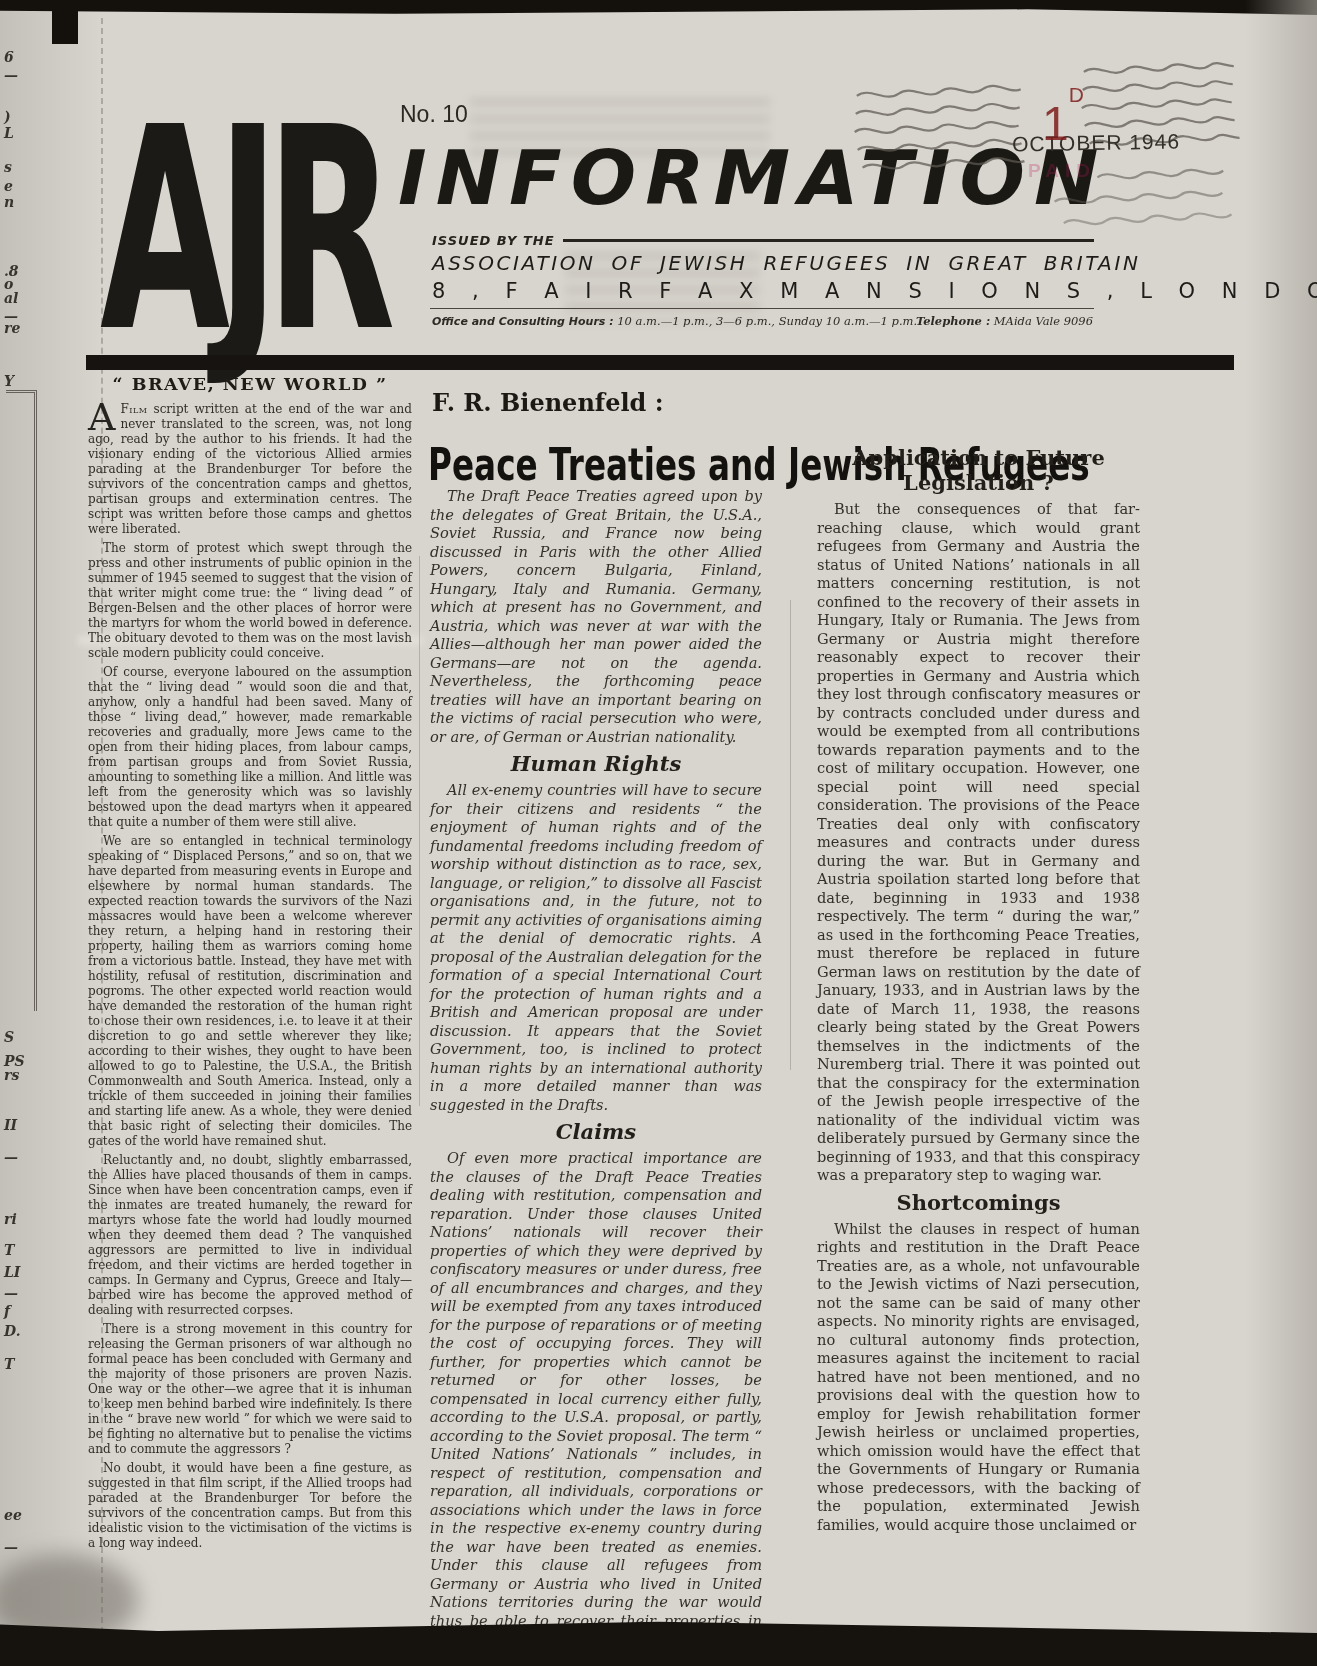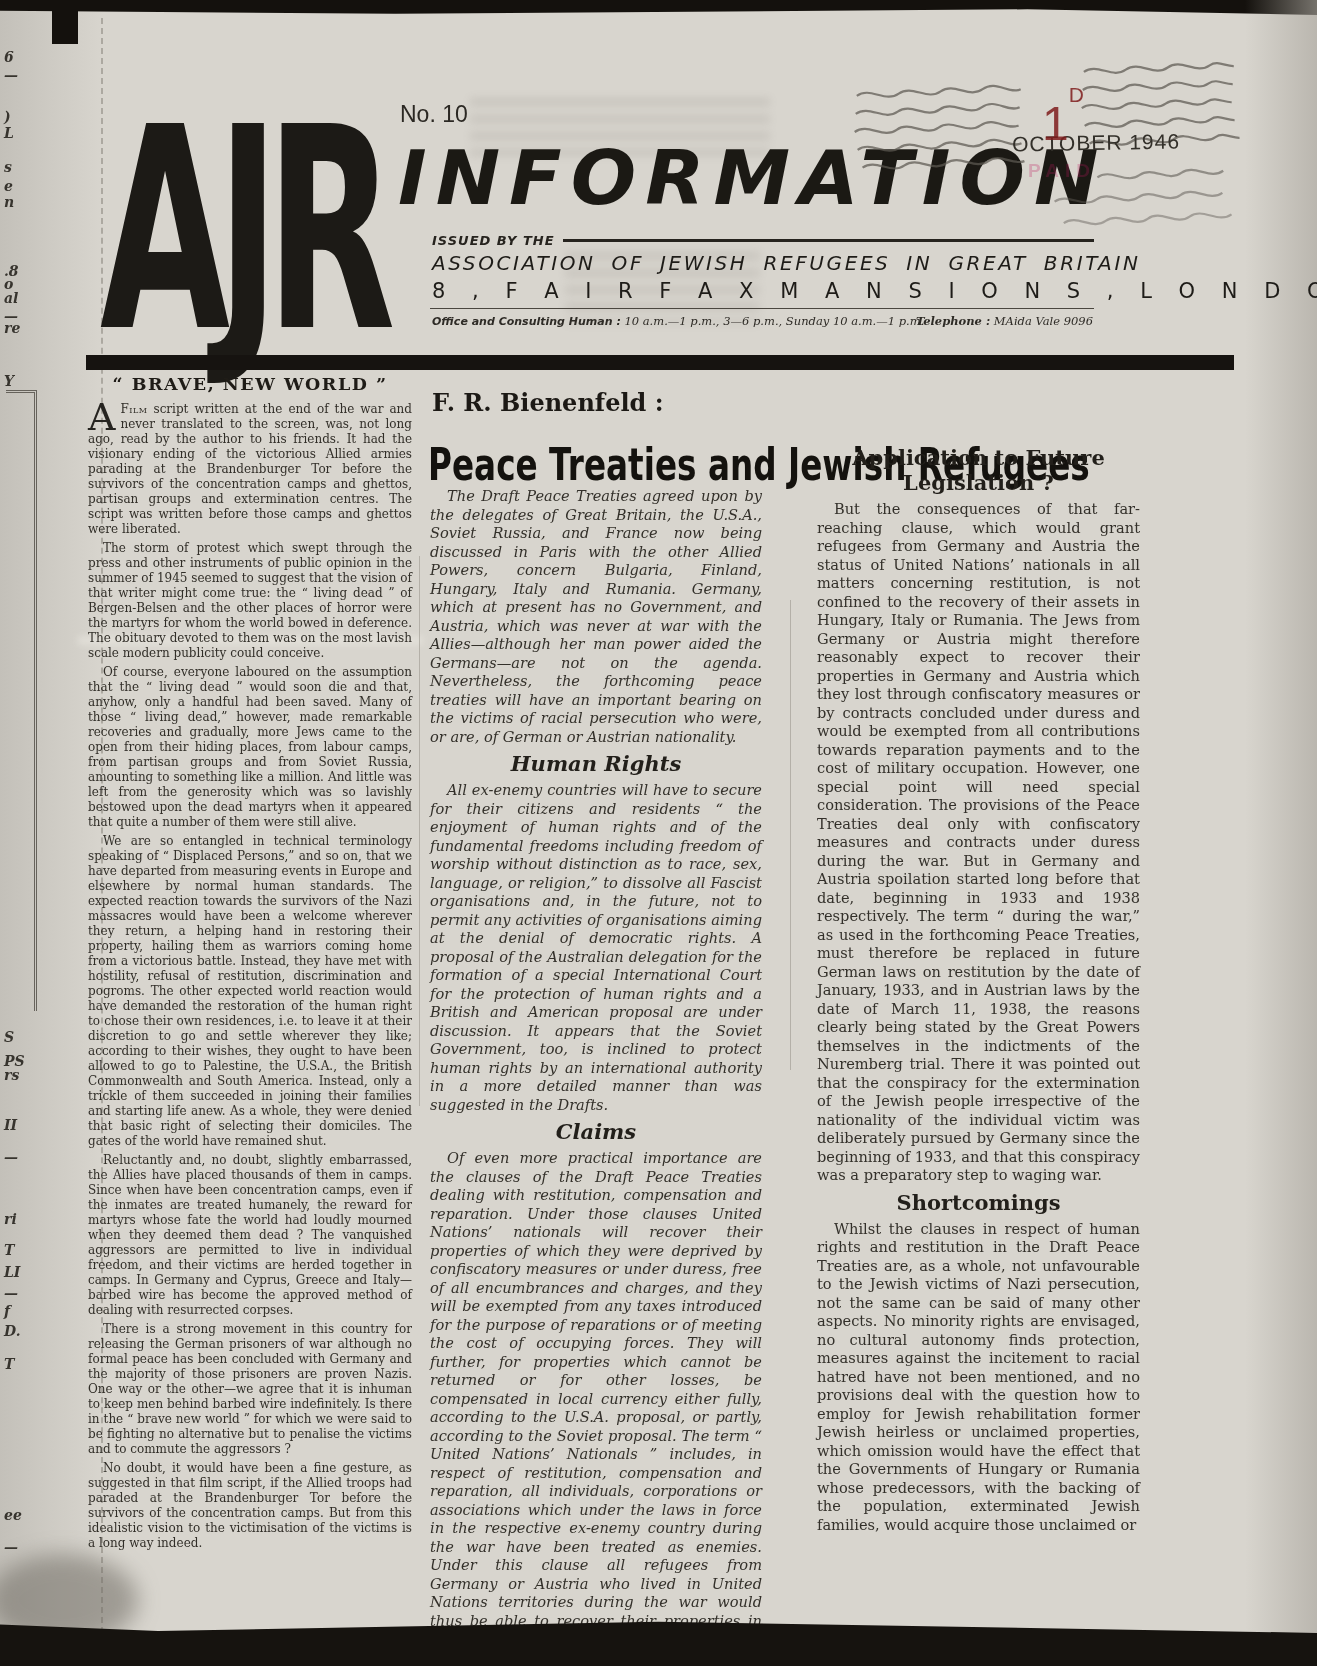--- a/index.html
+++ b/index.html
@@ -136,21 +136,21 @@
   <header>
     <div class="logo">AJR</div>
     <div class="issue-no">No. 10</div>
     <div class="date-line">OCTOBER 1946</div>
     <div class="title">INFORMATION</div>
     <div class="issued-line">ISSUED BY THE</div>
     <div class="issued-rule"></div>
     <div class="org-line">ASSOCIATION OF JEWISH REFUGEES IN GREAT BRITAIN</div>
     <div class="addr-line">8 ,  F A I R F A X   M A N S I O N S ,   L O N D O N ,   N . W . 3</div>
     <div class="thin-rule"></div>
-    <div class="hours-line"><b>Office and Consulting Human :</b><span> 10 a.m.—1 p.m., 3—6 p.m., Sunday 10 a.m.—1 p.m.</span></div>
+    <div class="hours-line"><b>Office and Consulting Hours :</b><span> 10 a.m.—1 p.m., 3—6 p.m., Sunday 10 a.m.—1 p.m.</span></div>
     <div class="tel-line"><b>Telephone :</b><span> MAida Vale 9096</span></div>
 
     <svg class="postmark-svg" width="396" height="190" viewBox="0 0 396 190">
       <g fill="none" stroke="#5d5952" stroke-width="2.2" opacity="0.72" transform="rotate(-3 200 90)">
         <path d="M14,24 c14,-9 28,9 42,0 c14,-9 28,9 42,0 c14,-9 28,9 42,0 c14,-9 26,7 38,2"></path>
         <path d="M12,42 c14,-9 28,9 42,0 c14,-9 28,9 42,0 c14,-9 28,9 42,0 c14,-9 26,7 38,2"></path>
         <path d="M10,60 c14,-9 28,9 42,0 c14,-9 28,9 42,0 c14,-9 28,9 42,0 c14,-9 26,7 38,2"></path>
         <path d="M12,78 c14,-9 28,9 42,0 c14,-9 28,9 42,0 c14,-9 28,9 42,0 c14,-9 26,7 38,2"></path>
         <path d="M16,96 c14,-9 28,9 42,0 c14,-9 28,9 42,0 c14,-9 28,9 42,0 c12,-8 24,6 36,2"></path>
         <path d="M242,12 c14,-9 28,9 42,0 c14,-9 28,9 42,0 c14,-9 28,9 42,0 c8,-5 16,2 24,2"></path>

